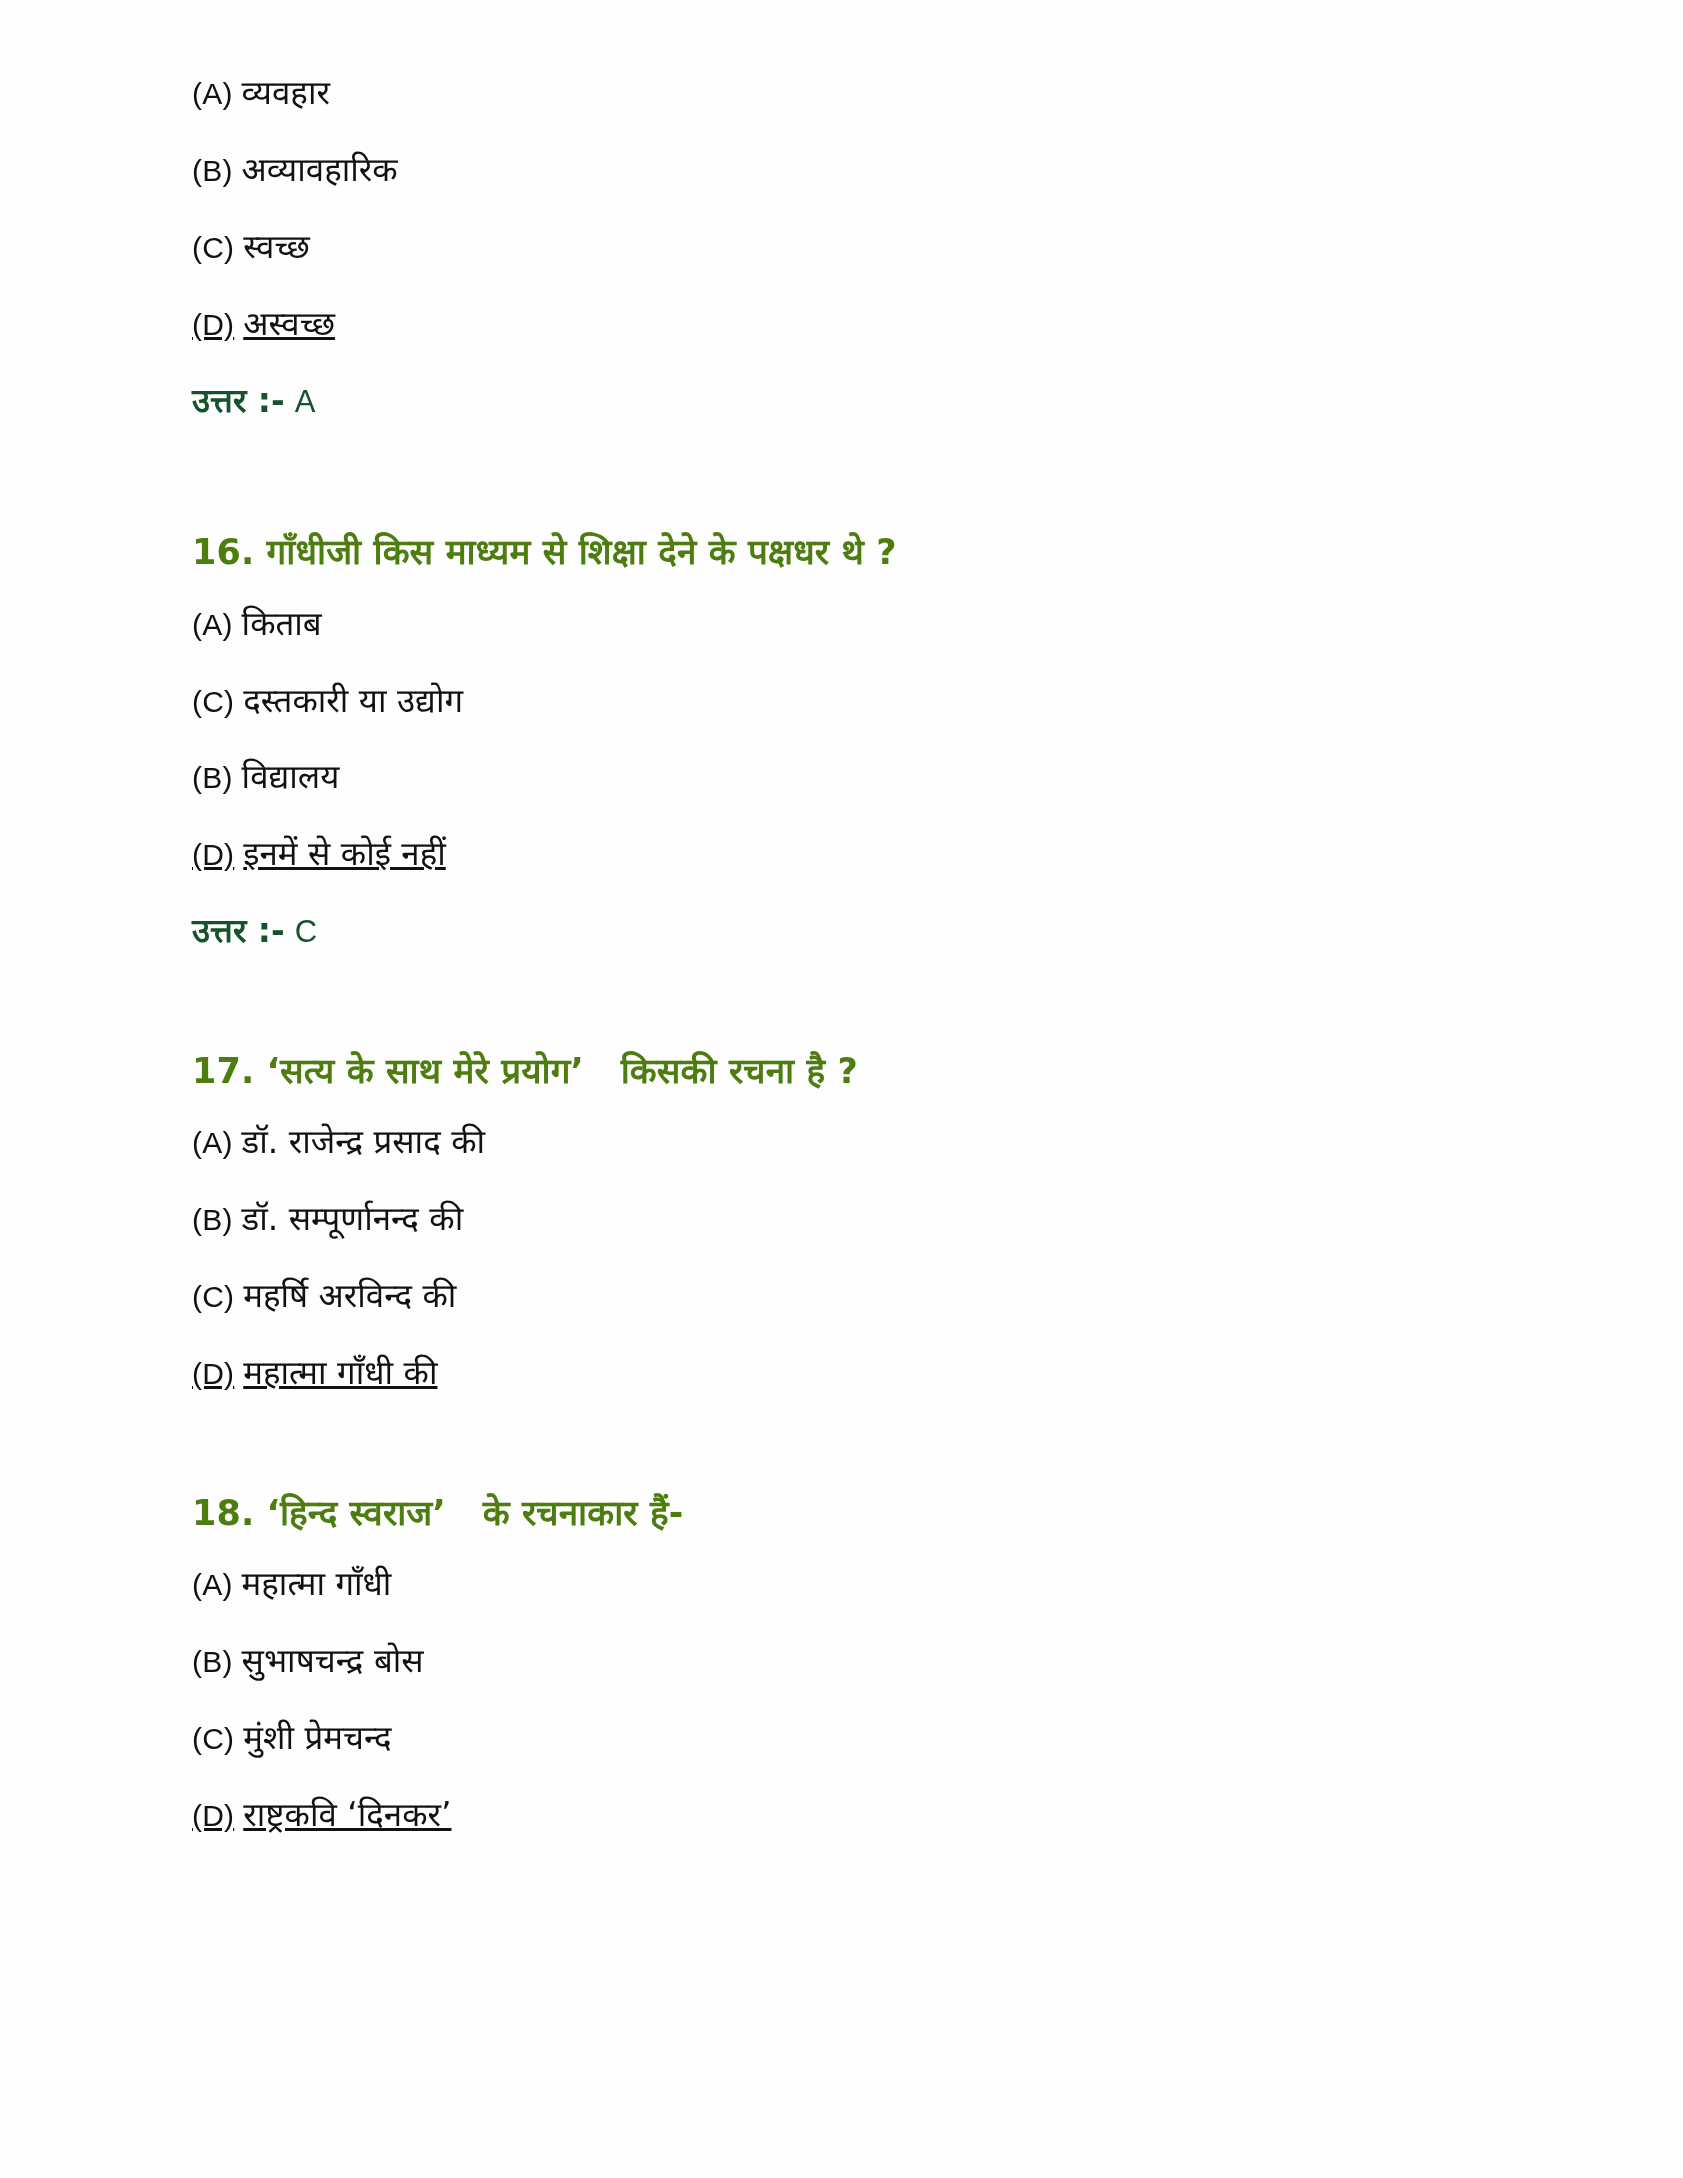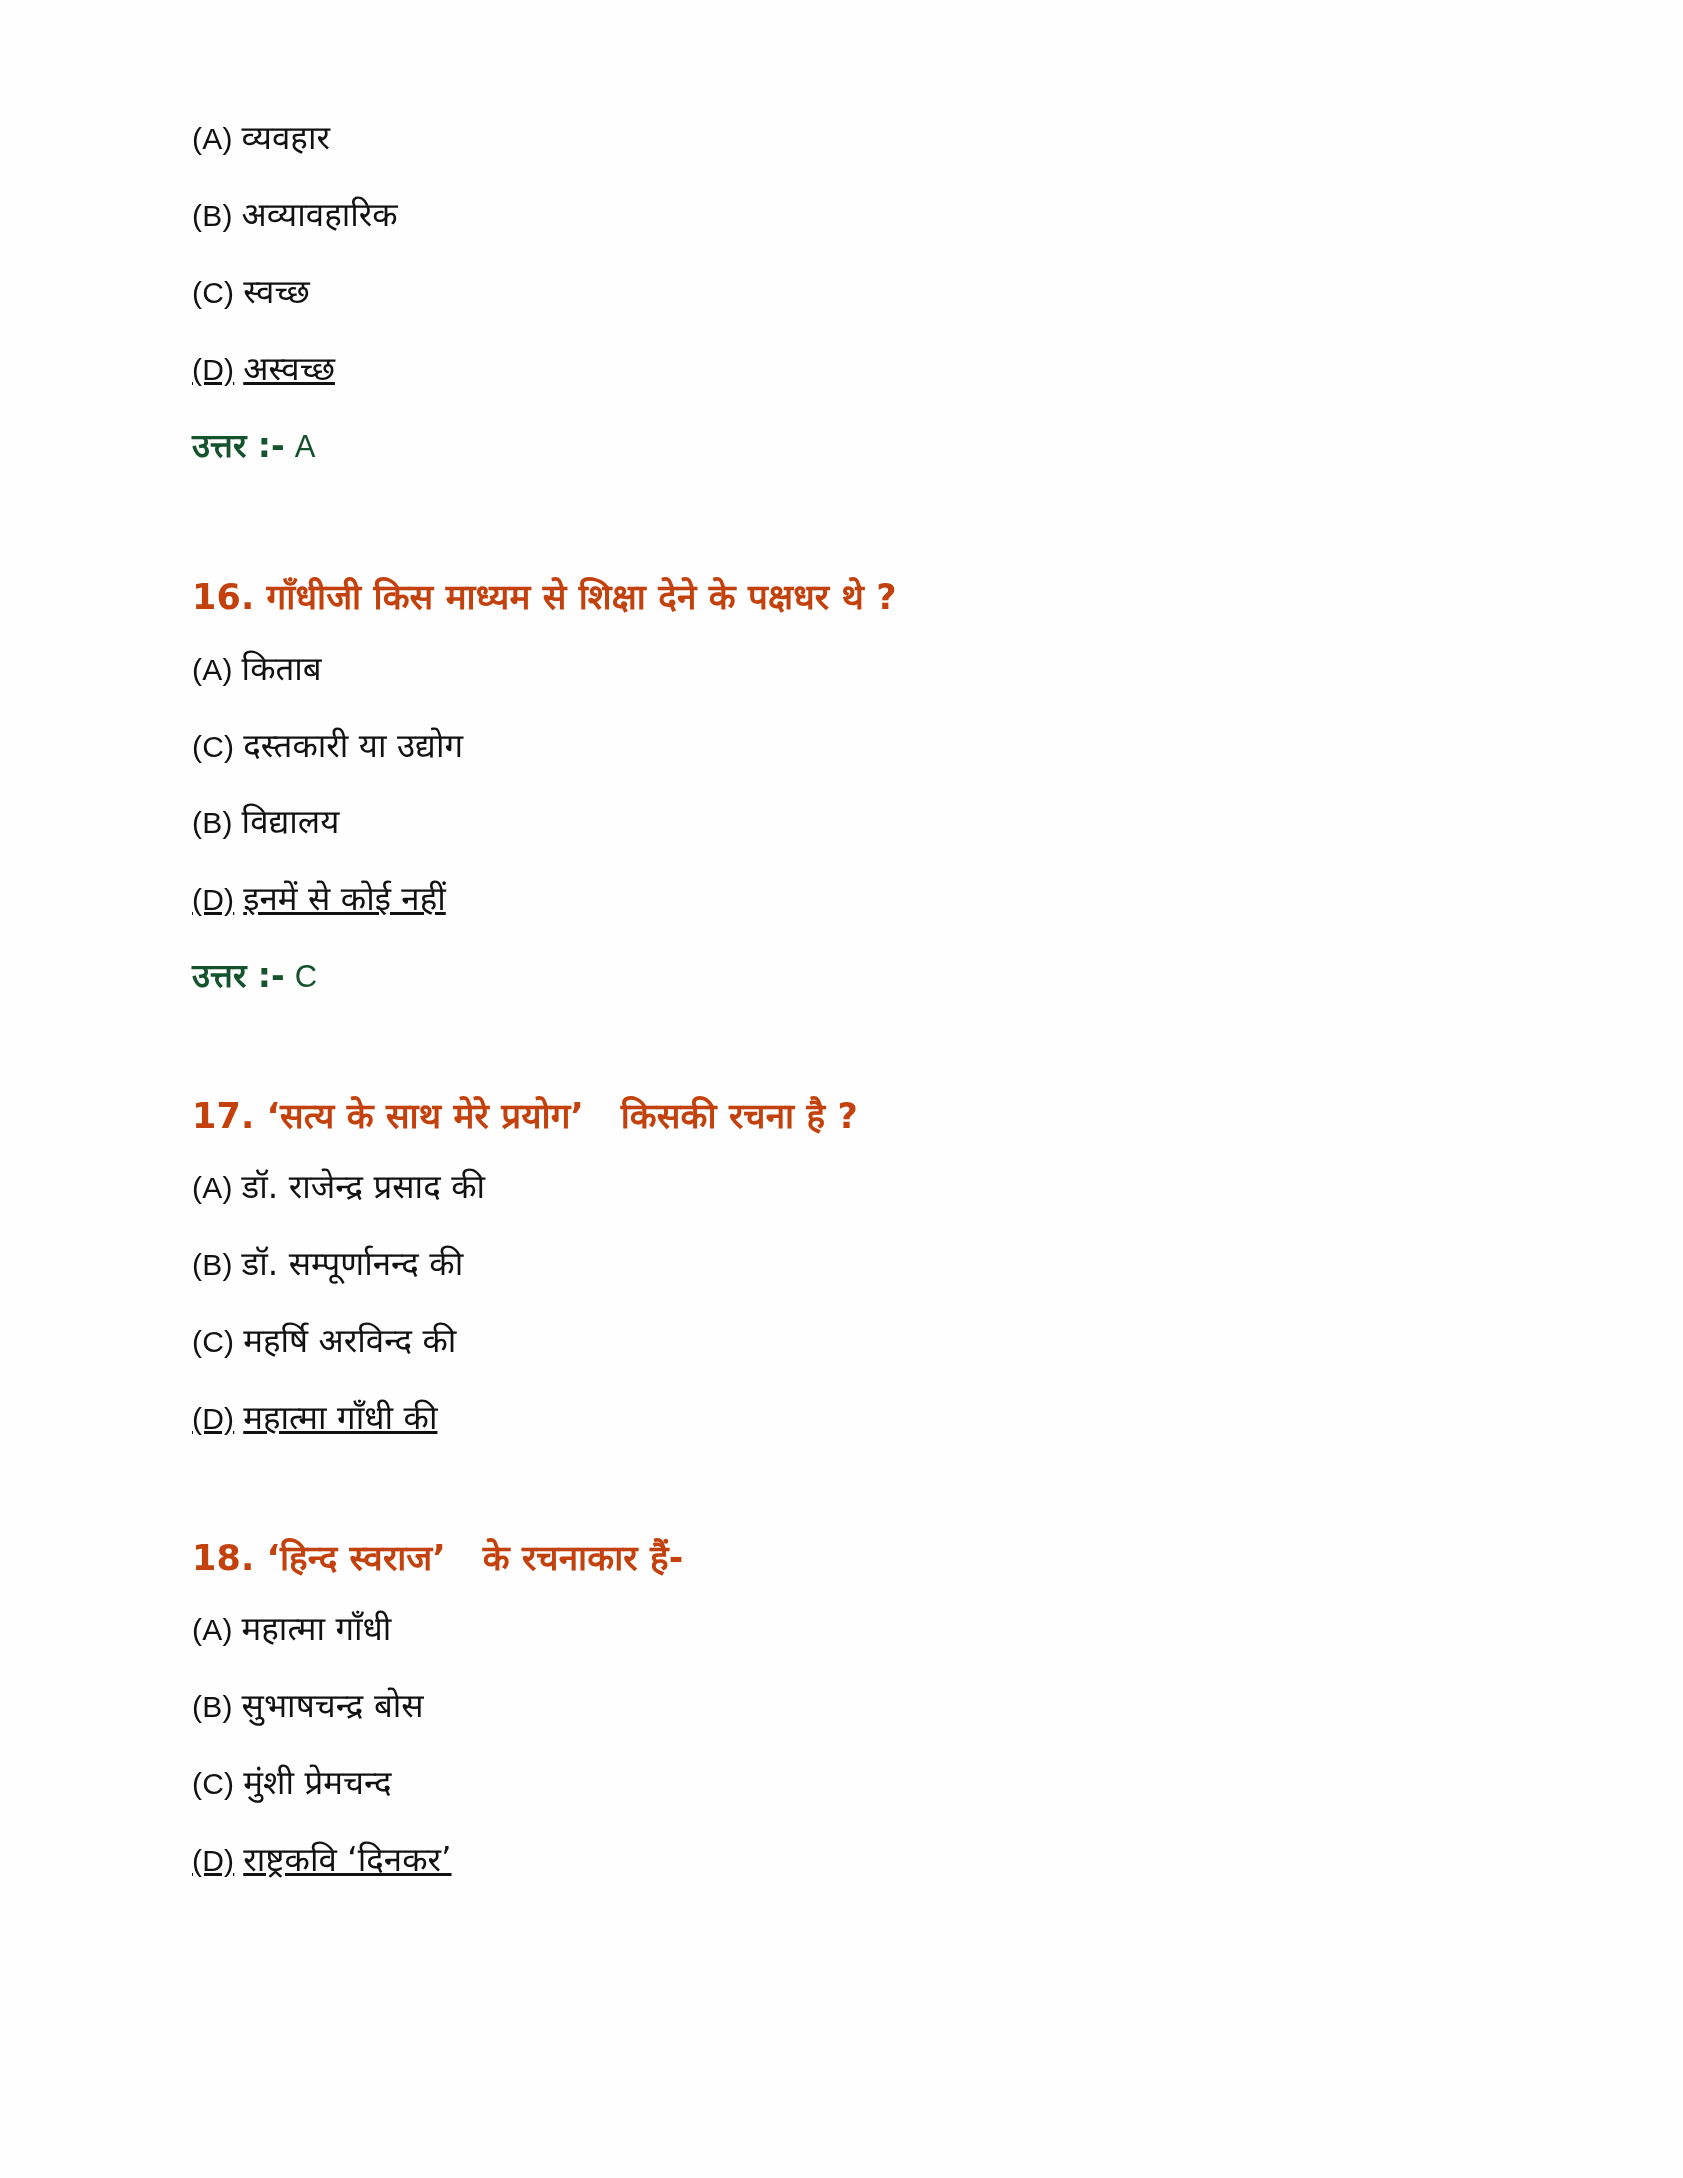--- a/index.html
+++ b/index.html
@@ -15,42 +15,42 @@
     color: #0a0a0a;
     -webkit-font-smoothing: antialiased;
     overflow: hidden;
   }
   .page {
     position: relative;
     width: 1683px;
     height: 2178px;
     background: #fefefe;
     box-sizing: border-box;
-    padding: 117px 188px 119px 188px;
+    padding: 72px 188px 119px 188px;
   }
   .content {
     position: relative;
     width: 1307px;
   }
 
   
   .q-block {
     margin-bottom: 95px;
   }
   .q-block.first {
     margin-bottom: 107px;
   }
 
   .q-heading {
     font-family: "DejaVu Sans", "Liberation Sans", sans-serif;
     font-weight: 700;
     font-size: 35px;
     line-height: 1.35;
     letter-spacing: 0.1px;
-    color: #c2410c;
+    color: #4d7c0f;
     margin: 0 0 26px 4px;
     white-space: pre;
   }
 
   .option {
     font-family: "DejaVu Sans", "Liberation Sans", sans-serif;
     font-weight: 400;
     font-size: 33px;
     line-height: 1.3;
     color: #111111;

